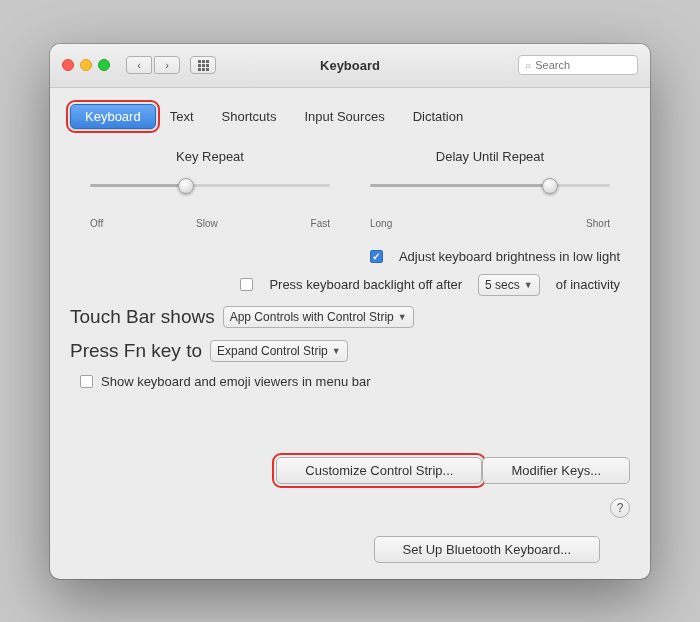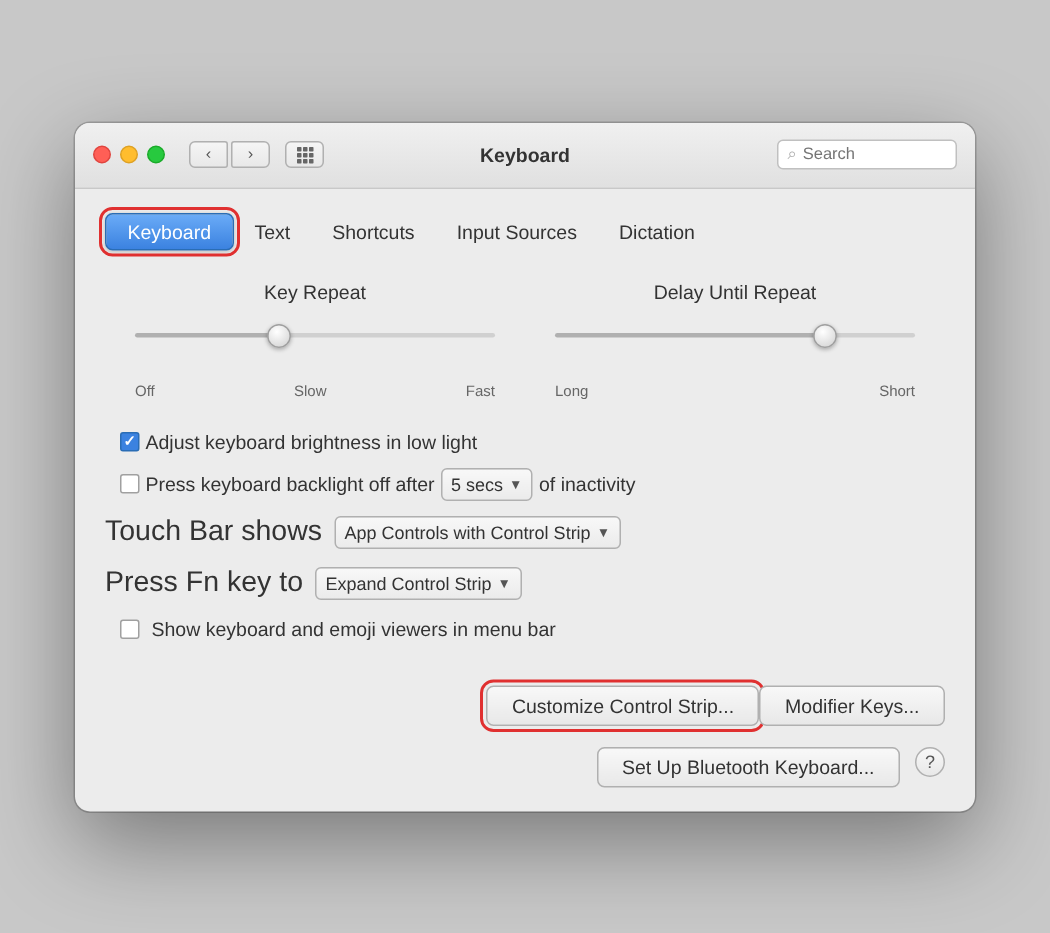--- a/index.html
+++ b/index.html
@@ -198,21 +198,22 @@
       font-size: 10px;
       color: #666;
     }
     .checkbox-section {
       padding: 0 10px;
     }
     .checkbox-row {
       display: flex;
       align-items: center;
       margin-bottom: 10px;
-      gap: 4px;
+      gap: 16px;
+      justify-content: flex-end;
     }
     .checkbox {
       width: 13px;
       height: 13px;
       border: 1px solid #a0a0a0;
       border-radius: 2px;
       background: white;
       display: flex;
       align-items: center;
       justify-content: center;
@@ -275,27 +276,28 @@
       margin-top: 30px;
     }
     .bottom-row {
       display: flex;
       justify-content: flex-end;
       align-items: flex-start;
       gap: 10px;
       margin-top: 14px;
     }
     .action-btn {
-      padding: 5px 16px;
+      padding: 5px 28px;
       background: linear-gradient(to bottom, #f8f8f8, #e8e8e8);
       border: 1px solid #b0b0b0;
       border-radius: 5px;
       font-size: 13px;
       color: #333;
       cursor: pointer;
+      margin-top: 38px;
     }
     .action-btn.highlighted {
       outline: 2px solid #e03030;
       outline-offset: 2px;
     }
     .help-btn {
       width: 20px;
       height: 20px;
       background: linear-gradient(to bottom, #f8f8f8, #e8e8e8);
       border: 1px solid #b0b0b0;

